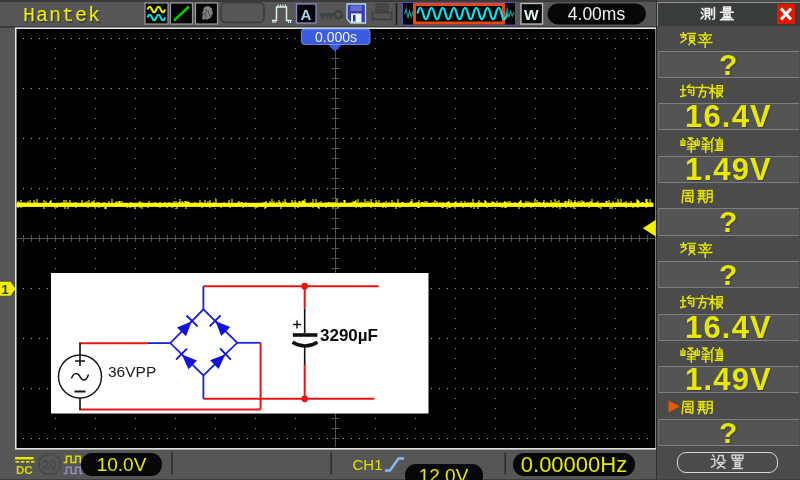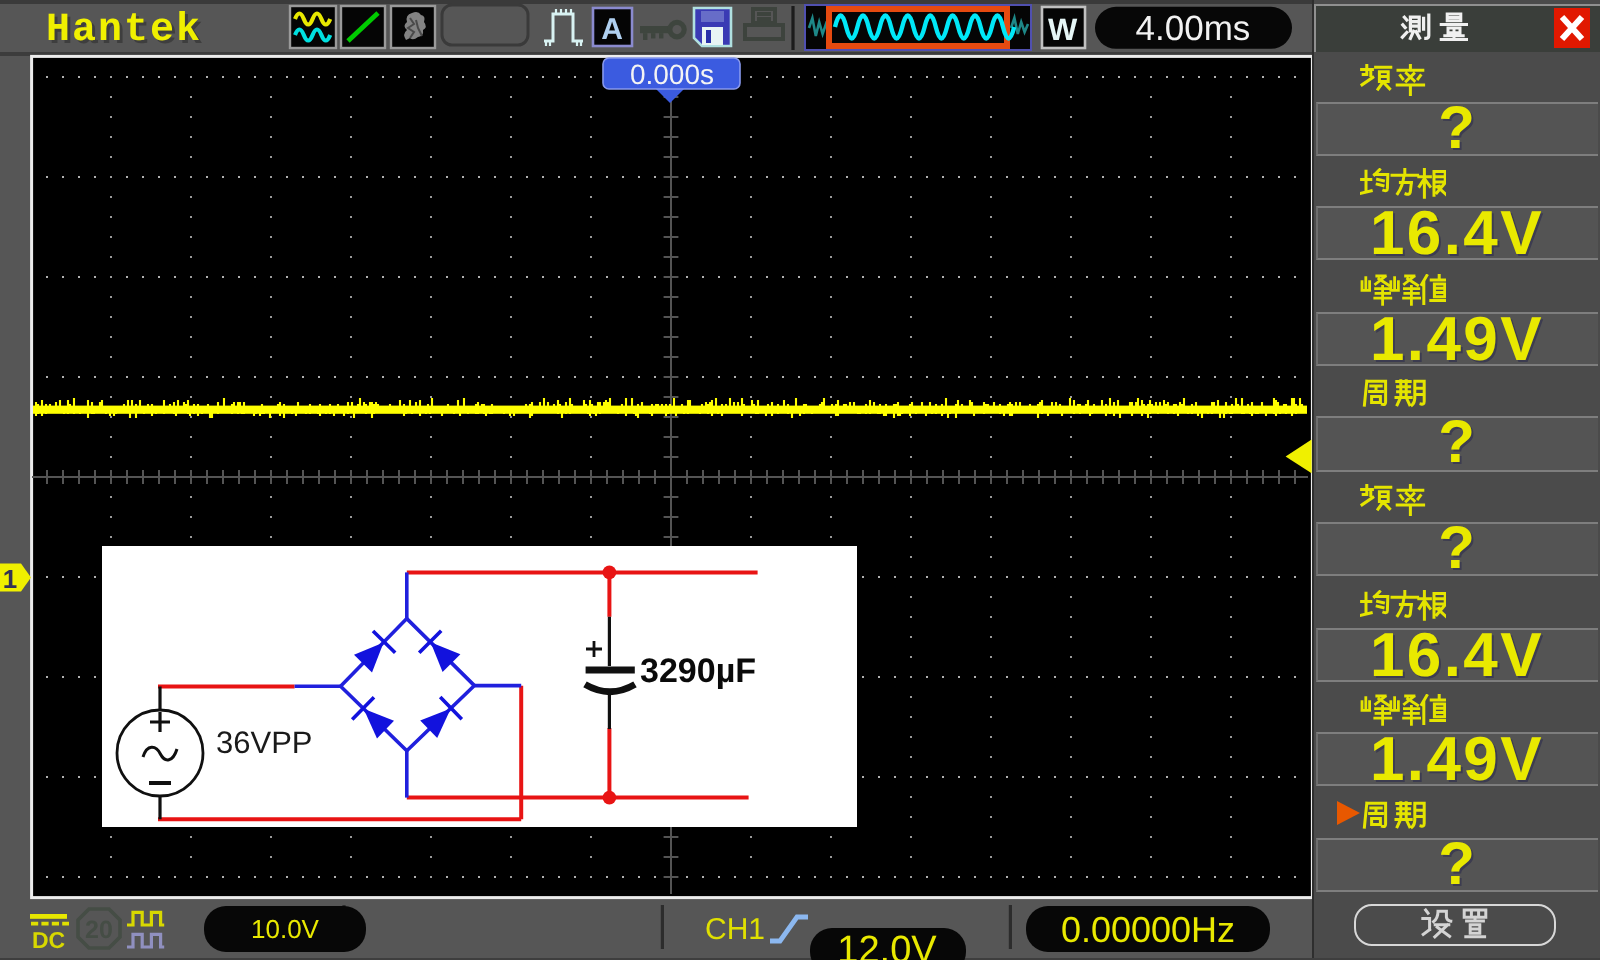--- a/index.html
+++ b/index.html
@@ -57,21 +57,21 @@
 <g id="c_zhi2" stroke="currentColor" stroke-width="1.5" fill="none" stroke-linecap="square">
 <path d="M2.6 1.0 H13.4 V4.6 H2.6 Z M6.2 1.0 V4.6 M9.8 1.0 V4.6"></path>
 <path d="M8 4.6 V6.5 M3.8 6.5 H12.2 M5.6 8.4 H10.4 V12.6 H5.6 Z M5.6 10.5 H10.4 M3.4 14.4 H12.8"></path>
 </g>
 </defs>
   </svg>
 
 <div class="abs" style="left:0;top:0;width:800px;height:28px;background:#565656"></div>
 <div class="abs" style="left:0;top:0;width:657px;height:1.5px;background:#3a3a3a"></div>
 <div class="abs" style="left:0;top:26.4px;width:657px;height:1.6px;background:#3c3c3c"></div>
-<div class="abs" style="left:23px;top:4px;width:115px;height:22px;color:#f0f000;font-family:'Liberation Mono',monospace;font-weight:bold;font-size:20px;letter-spacing:1px;text-shadow:1.5px 1.5px 0 #3e3e3e">Hantek</div>
+<div class="abs" style="left:23px;top:4px;width:115px;height:22px;color:#f0f000;font-family:'Liberation Mono',monospace;font-weight:normal;font-size:20px;letter-spacing:1px;text-shadow:1.5px 1.5px 0 #3e3e3e">Hantek</div>
 <svg class="abs" style="left:0;top:0" width="657" height="28" viewBox="0 0 657 28">
 
  <rect x="145" y="3" width="23" height="21" fill="#050505" stroke="#9a9a9a" stroke-width="1.2"></rect>
  <path d="M147.5 9.5 q2.2 -5.5 4.4 0 t4.4 0 t4.4 0 t4.4 0" stroke="#e8e800" stroke-width="2.1" fill="none"></path>
  <path d="M147.5 17.5 q2.2 -5.5 4.4 0 t4.4 0 t4.4 0 t4.4 0" stroke="#00e0e0" stroke-width="2.1" fill="none"></path>
 
  <rect x="170.5" y="3" width="22" height="21" fill="#050505" stroke="#9a9a9a" stroke-width="1.2"></rect>
  <path d="M174 20.5 L189 6.5" stroke="#00cc00" stroke-width="2.4" fill="none"></path>
 
  <rect x="195.5" y="3" width="22" height="21" fill="#050505" stroke="#9a9a9a" stroke-width="1.2"></rect>
@@ -305,15 +305,15 @@
  <path d="M15.5 11.8 h3.6 m1.6 0 h3.6 m1.6 0 h3.6 m1.6 0 h3.4" stroke="#e0e000" stroke-width="1.8" fill="none"></path>
  <text x="24.3" y="24" font-size="11.5" font-weight="bold" fill="#d8d800" text-anchor="middle" font-family="Liberation Sans">DC</text>
  <path d="M44.5 4.5 H54.5 L60 10 V18.5 L54.5 24 H44.5 L39 18.5 V10 Z" fill="none" stroke="#454d45" stroke-width="1.8"></path>
  <text x="49.5" y="18.8" font-size="12.5" font-weight="bold" fill="#454d45" text-anchor="middle" font-family="Liberation Sans">20</text>
  <path d="M63.5 12.5 h3 v-6.3 h4.6 v6.3 h4.6 v-6.3 h4.6 v6.3 h1.8" stroke="#d8d800" stroke-width="1.6" fill="none"></path>
  <path d="M63.5 23.5 h3 v-6.3 h4.6 v6.3 h4.6 v-6.3 h4.6 v6.3 h1.8" stroke="#9090c0" stroke-width="1.6" fill="none"></path>
  <path d="M172 2.5 V24.5 M331.2 2.5 V24.5 M505.2 2.5 V24.5" stroke="#2c2c2c" stroke-width="1.6"></path>
  <text x="352.5" y="19.5" font-size="15" fill="#e0e000" font-family="Liberation Sans">CH1</text>
  <path d="M385 20.5 h5 l8.5 -12 h5.5" stroke="#8cb8f0" stroke-width="2.4" fill="none"></path>
 </svg>
-<div class="pill" style="left:102px;top:452.5px;width:81px;height:23px;line-height:24.5px;font-size:13px;">10.0V</div>
+<div class="pill" style="left:81px;top:452.5px;width:81px;height:23px;line-height:24.5px;font-size:19px;">10.0V</div>
 <div class="pill" style="left:404.5px;top:464px;width:78px;height:23px;line-height:24.5px;font-size:19px;">12.0V</div>
-<div class="pill" style="left:513px;top:452.5px;width:122px;height:23px;line-height:24.5px;font-size:18px;">0.00000Hz</div>
+<div class="pill" style="left:513px;top:452.5px;width:122px;height:23px;line-height:24.5px;font-size:22px;">0.00000Hz</div>
 
 </body></html>

